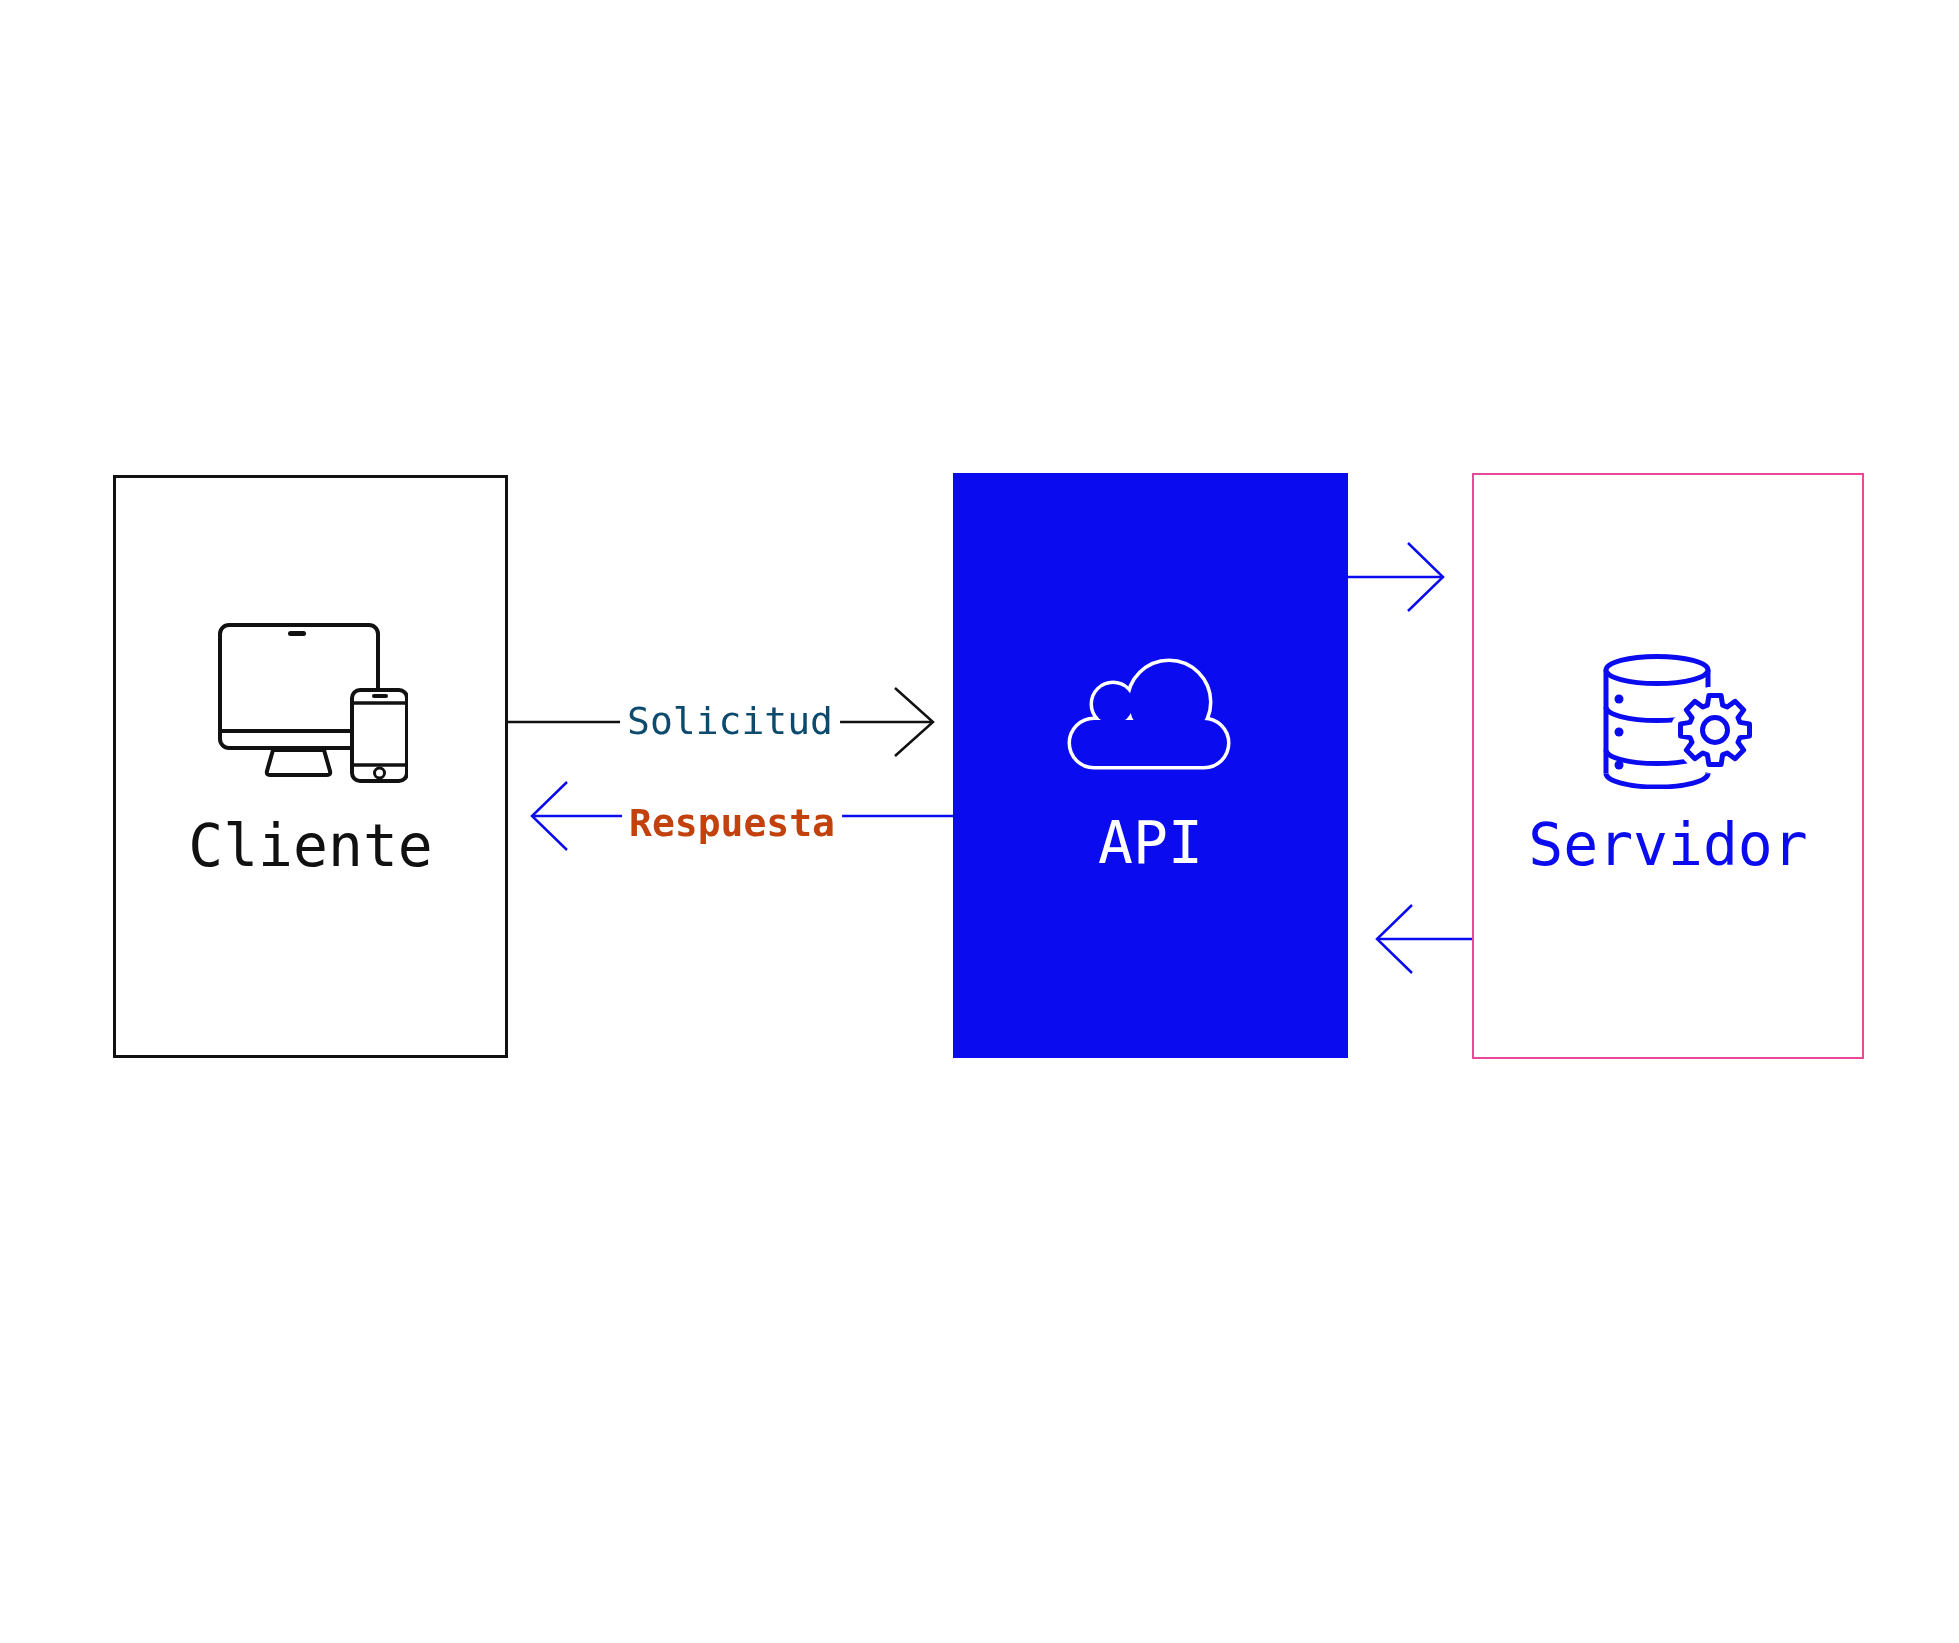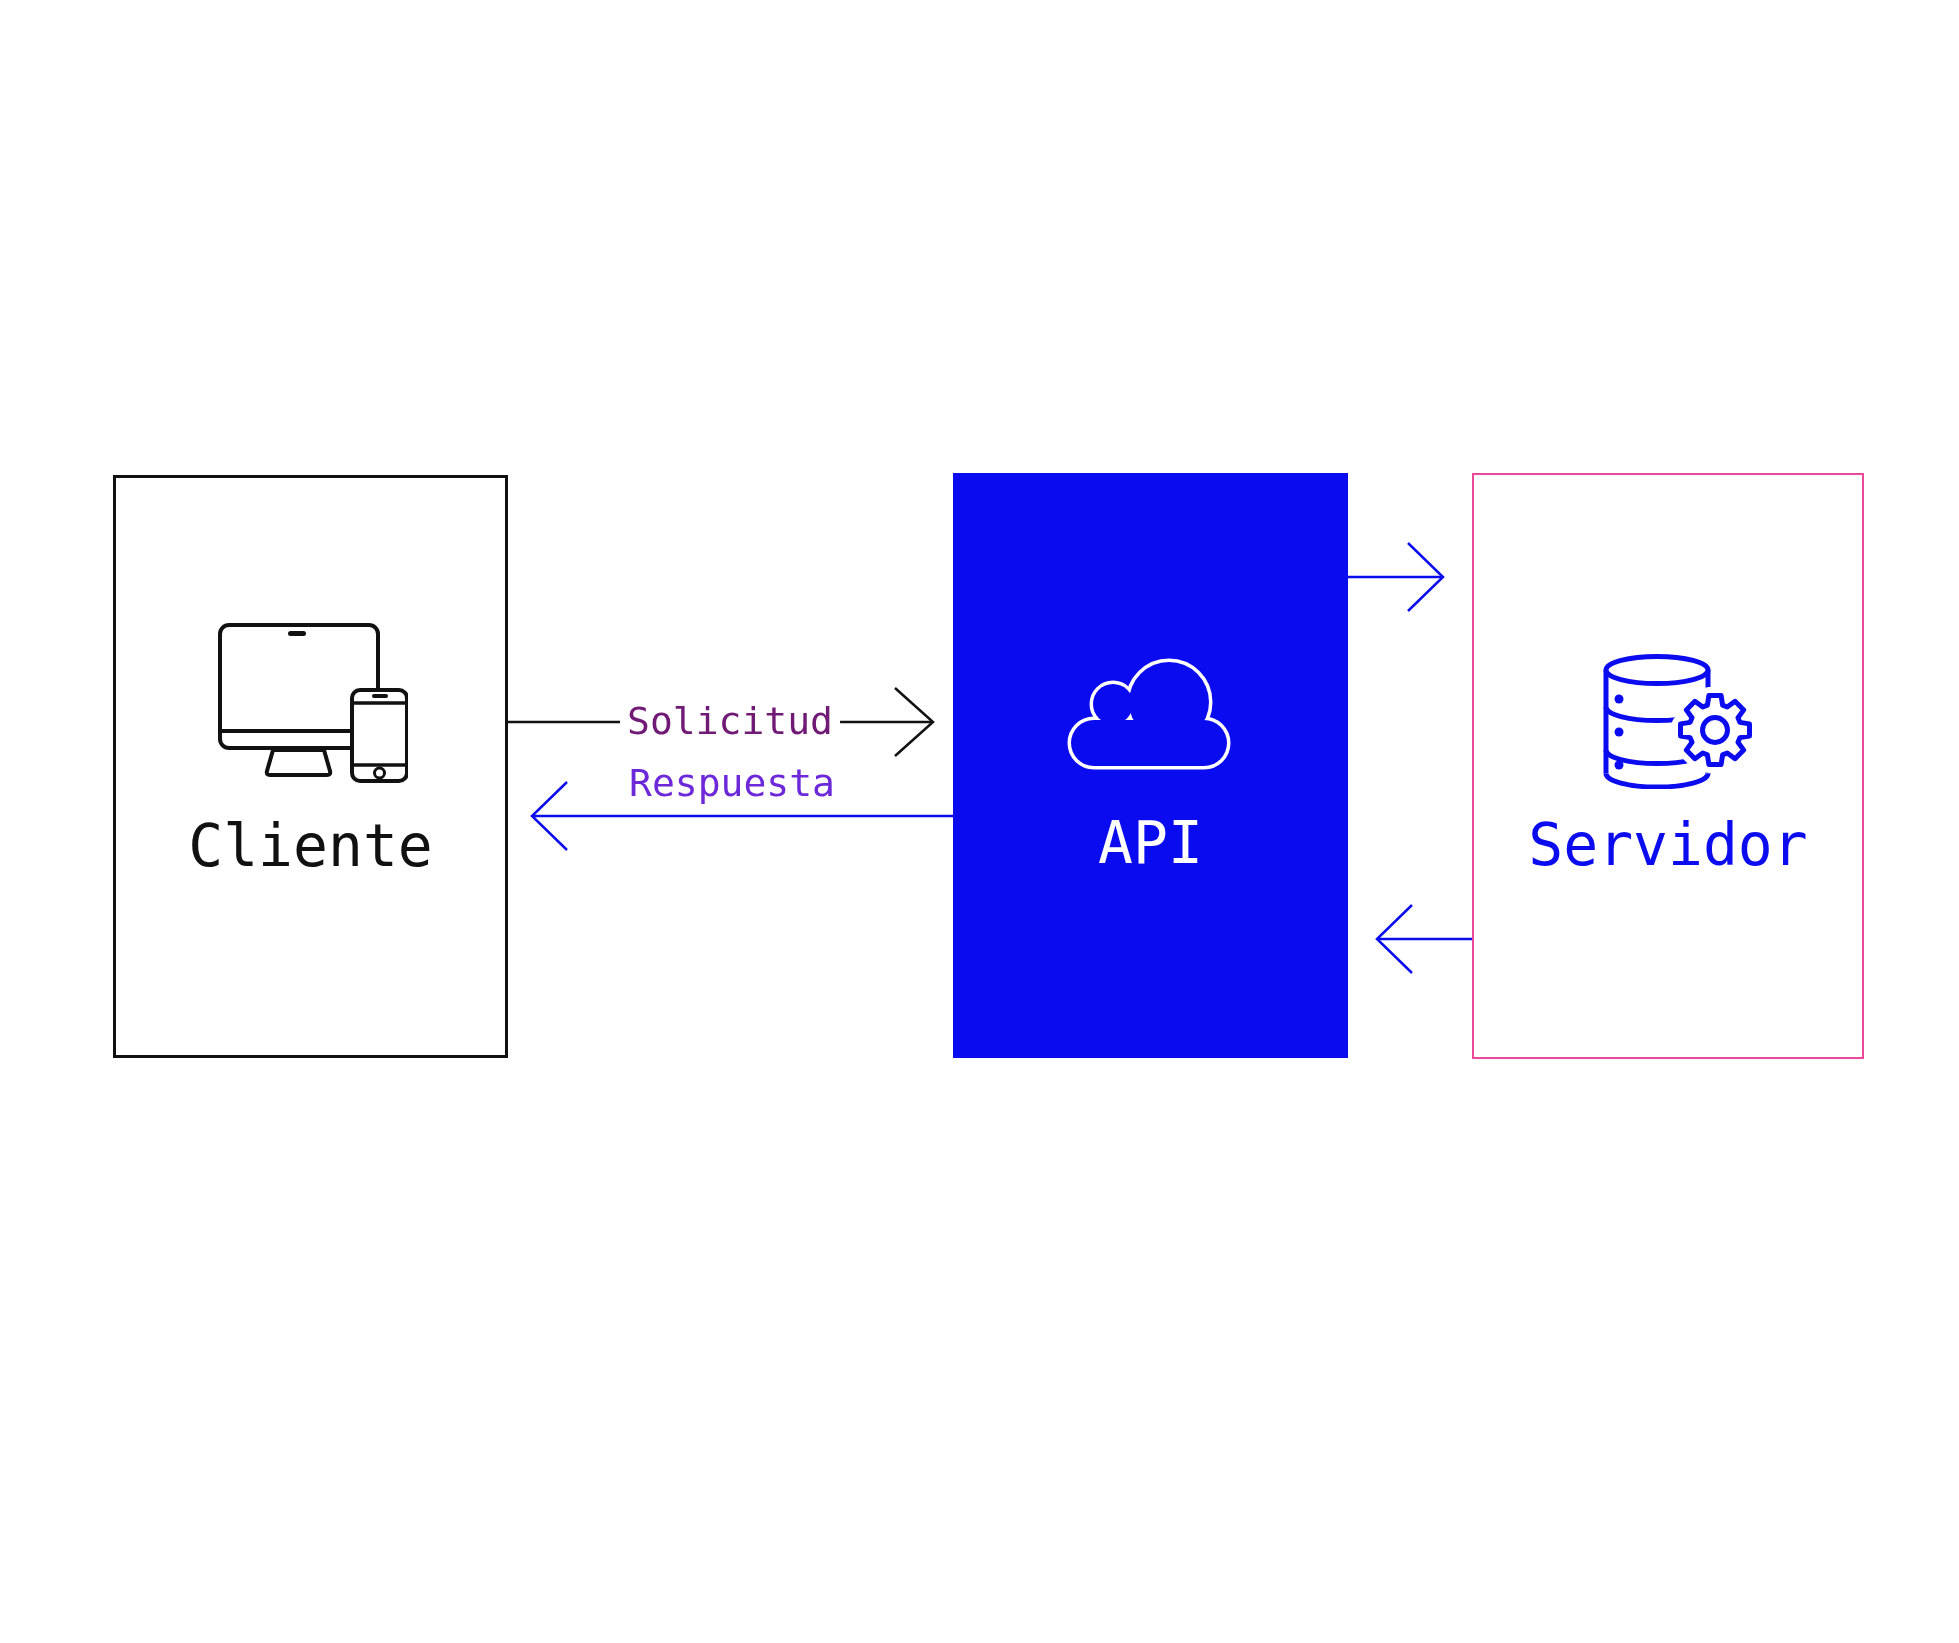--- a/index.html
+++ b/index.html
@@ -39,22 +39,22 @@
   .icon-db      { left: 128px; top: 179px; }
   .arrow-label {
     position: absolute;
     transform: translate(-50%, -50%);
     font-size: 38px;
     line-height: 1.15;
     background: #ffffff;
     padding: 0 7px;
     white-space: nowrap;
   }
-  .arrow-label.solicitud { left: 730px; top: 722px; color: #701a75; }
-  .arrow-label.respuesta { left: 732px; top: 784px; color: #6d28d9; }
+  .arrow-label.solicitud { left: 730px; top: 722px; color: #0c4a6e; }
+  .arrow-label.respuesta { left: 732px; top: 824px; color: #c2410c; font-weight: bold; }
 </style>
 </head>
 <body>
 
 <div class="canvas">
 
   <svg class="overlay" viewBox="0 0 1959 1643">
     <g stroke="#111111" stroke-width="2.5" fill="none">
       <line x1="508" y1="722" x2="931" y2="722"></line>
       <polyline points="895,688 933,722 895,756"></polyline>

